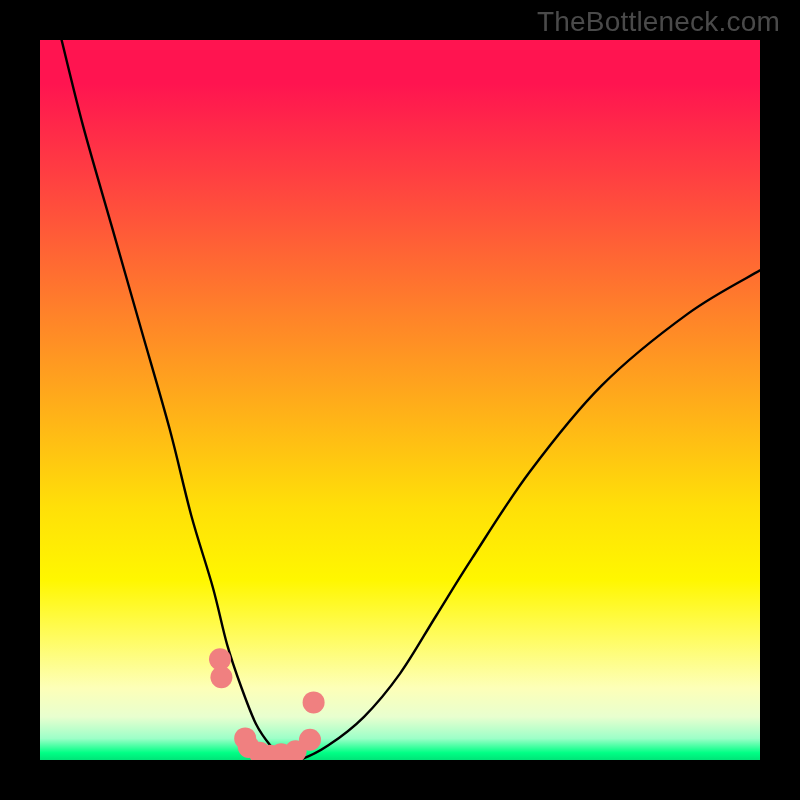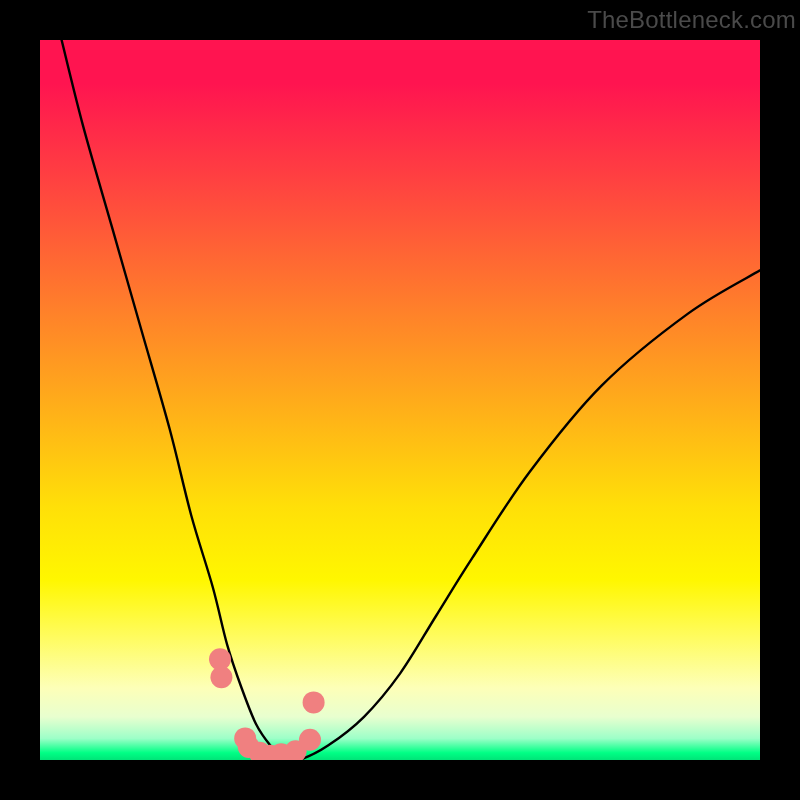--- a/index.html
+++ b/index.html
@@ -8,23 +8,23 @@
     width: 800px;
     height: 800px;
     background: #000;
     position: relative;
     overflow: hidden;
     font-family: Arial, Helvetica, sans-serif;
   }
   .watermark {
     position: absolute;
     top: 6px;
-    right: 4px;
+    right: 20px;
     color: #4a4a4a;
-    font-size: 24px;
+    font-size: 28px;
     font-weight: 500;
     letter-spacing: 0.2px;
     z-index: 20;
   }
   .plot-area {
     position: absolute;
     left: 40px;
     top: 40px;
     width: 720px;
     height: 720px;

